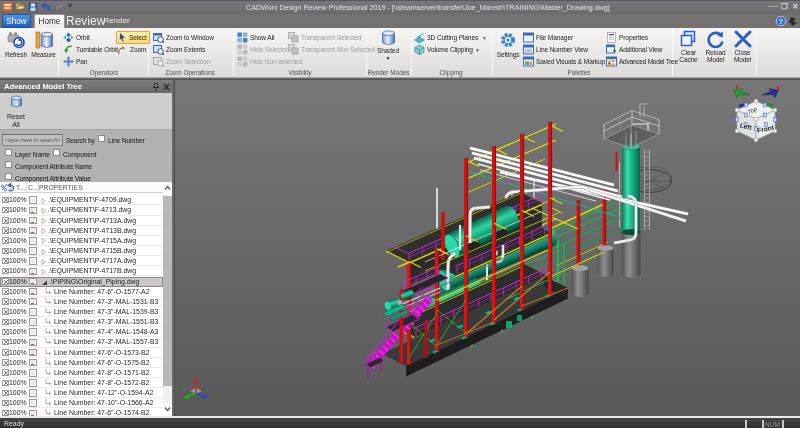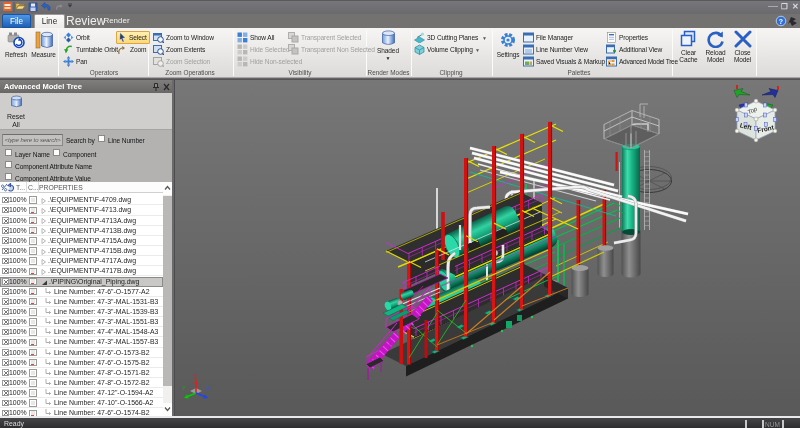--- a/index.html
+++ b/index.html
@@ -52,20 +52,21 @@
 
 #vp{position:absolute;left:175px;top:1px;width:625px;height:336px;background:linear-gradient(#777777,#595959);}
 #vpborder{position:absolute;left:172px;top:1px;width:3px;height:336px;background:#6b6a69;border-right:1px solid #4c4b50;}
 
 #status{position:absolute;left:0;top:416px;width:800px;height:12px;background:linear-gradient(#454447,#2e2d30);border-top:2px solid #e9e9e9;color:#dcdcdc;font-size:6.9px;}
 .snub{position:absolute;top:2px;width:1.5px;height:8px;background:#c9c9c9;}
 </style></head>
 <body>
 <div id="app">
   <div id="qat"></div>
+  <div id="title">CADWorx Design Review Professional 2019 - [\\steamserver\transfer\Joe_Maresh\TRAINING\Master_Drawing.dwg]</div>
 
   <svg style="position:absolute;left:2px;top:1px" width="72" height="12">
     <rect x="1" y="1" width="9" height="9" rx="1" fill="#e8622d"></rect>
       <rect x="2.5" y="3" width="6" height="2" fill="#fff" opacity=".9"></rect>
       <rect x="2.5" y="6" width="6" height="2" fill="#ffd9a0"></rect>
     <rect x="11.5" y="1" width="1" height="10" fill="#5c5b5f"></rect>
     <path d="M14 8 L16 4.5 L22 4.5 L22 3.5 L17.5 3.5 L16.5 2.5 L14 2.5 Z" fill="#e8c05a" stroke="#8a6f20" stroke-width=".5"></path>
     <path d="M14 8 L16.5 5 L23 5 L20.5 8 Z" fill="#f7dc8a" stroke="#8a6f20" stroke-width=".5"></path>
     <rect x="27" y="2" width="8" height="8" fill="#3a63b8" stroke="#27427c" stroke-width=".6"></rect>
       <rect x="29" y="2.5" width="4" height="3" fill="#e8e8f0"></rect>
@@ -73,22 +74,22 @@
     <path d="M48 9 Q49 3.5 43 3.5 L43 1.5 L39.5 4.5 L43 7.5 L43 5.5 Q46.5 5.5 46 9 Z" fill="#2d62c4" stroke="#1c3f86" stroke-width=".4"></path>
     <path d="M54 9 Q53 4 58 4 L58 2.5 L61 5 L58 7.5 L58 6 Q54.5 5.8 55.5 9 Z" fill="#8d8c90" stroke="#6e6d71" stroke-width=".4"></path>
     <path d="M66 4 L70 4 L68 6.5 Z" fill="#3c3b3f"></path>
       <rect x="66" y="2.5" width="4" height="1" fill="#3c3b3f"></rect>
   </svg>
   <div class="wbtn" style="left:768px;">──</div>
   <div class="wbtn" style="left:781px;top:2px;font-size:7.5px;">❐</div>
   <div class="wbtn" style="left:792px;top:2px;font-size:8px;">✕</div>
 
   <div id="tabrow">
-    <div class="tab" id="tab-file">File</div>
-    <div class="tab" id="tab-home">Line</div>
+    <div class="tab" id="tab-file">Show</div>
+    <div class="tab" id="tab-home">Home</div>
     <div class="tab" id="tab-review">Review</div>
     <div class="tab" id="tab-publish">Render</div>
     <svg style="position:absolute;left:774px;top:1px" width="24" height="13">
       <circle cx="7" cy="6" r="4.8" fill="#2f6fd8" stroke="#b9c6dd" stroke-width="1"></circle>
         <text x="7" y="8.6" font-size="7" fill="#fff" text-anchor="middle" font-weight="bold">?</text>
       <path d="M17 2 L22 4 L19 6 L23 8 L18 11 L16 7 L14 9 Z" fill="#2a292d"></path>
     </svg>
   </div>
 
   <div id="ribbon"><svg width="0" height="0">

